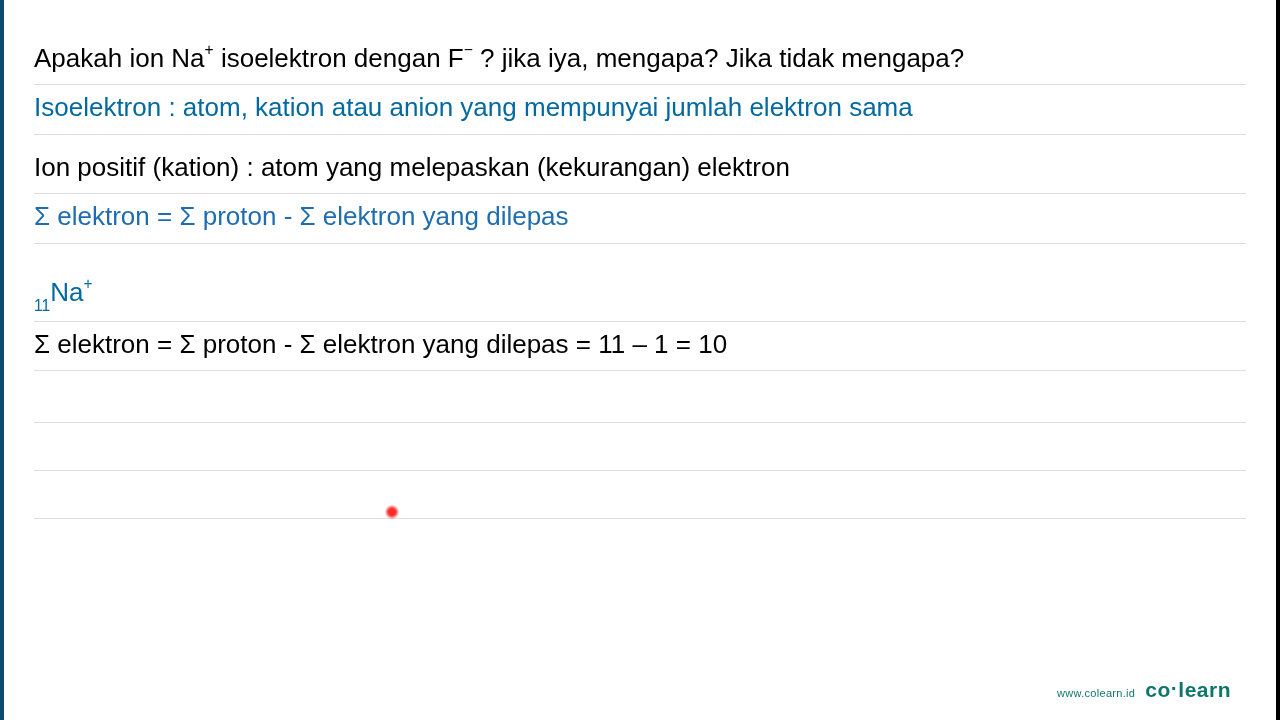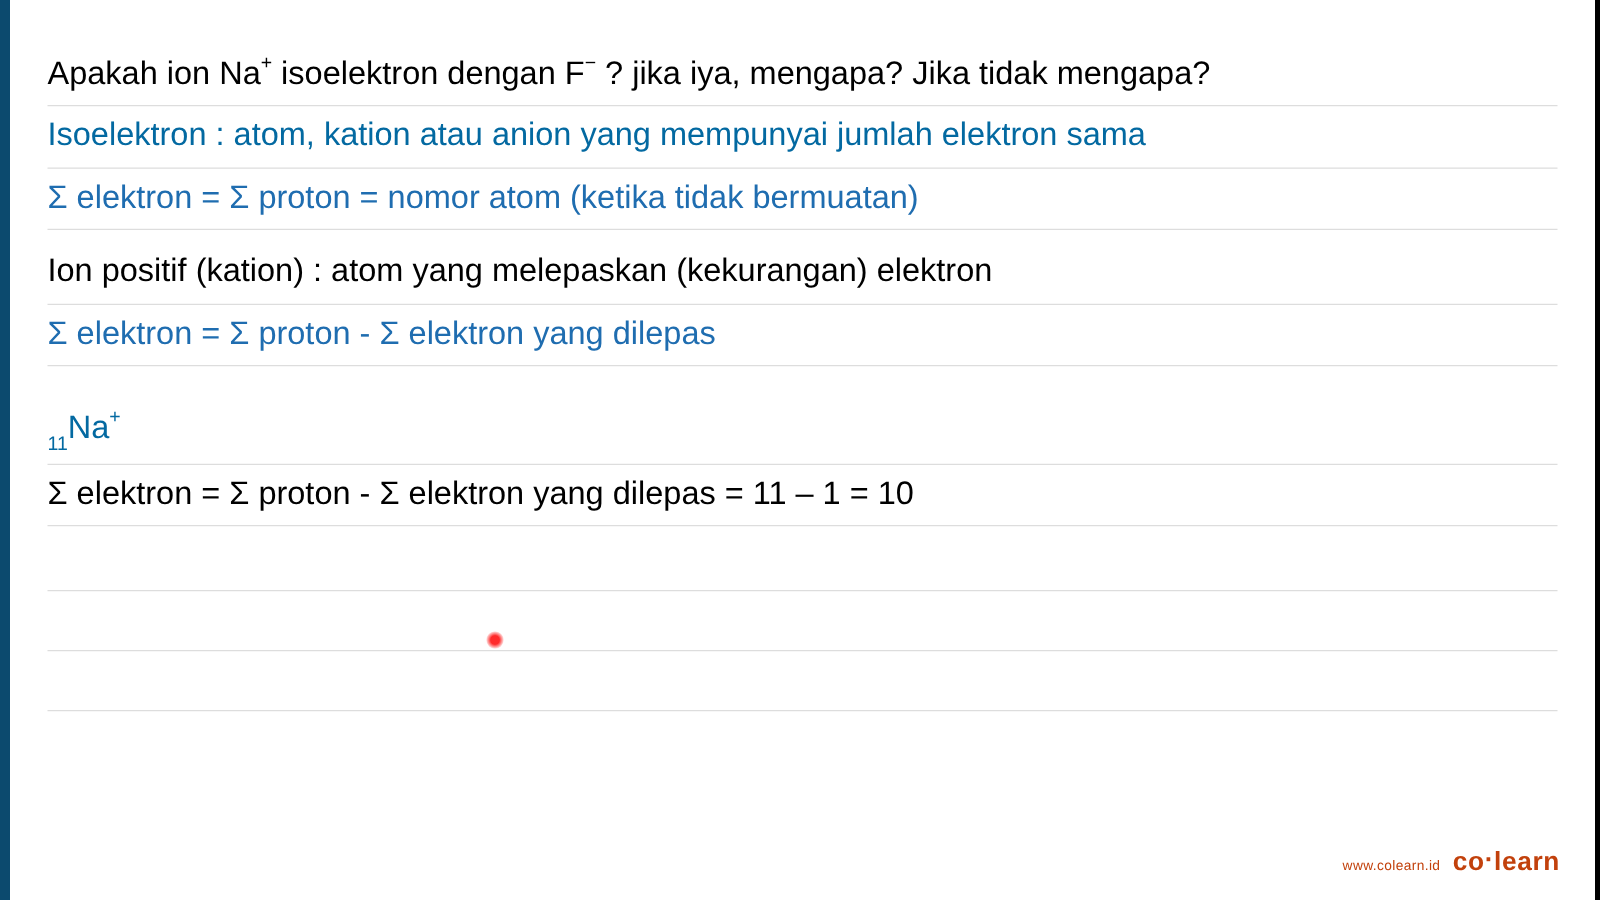--- a/index.html
+++ b/index.html
@@ -1,21 +1,21 @@
 <!DOCTYPE html>
 <html><head>
 <meta charset="utf-8">
 <style>
   * { margin: 0; padding: 0; box-sizing: border-box; }
   html, body { width: 1280px; height: 720px; font-family: Arial, Helvetica, sans-serif; background: #fff; }
   .page {
     position: relative;
     width: 1280px;
     height: 720px;
-    border-left: 8px solid #0c4a6e;
+    border-left: 4px solid #0c4a6e;
     border-right: 4px solid #000;
     padding: 40px 30px 0 30px;
   }
   .line {
     font-size: 26px;
     line-height: 1.4;
     padding-bottom: 8px;
     border-bottom: 1px solid #ddd;
     margin-bottom: 4px;
     color: #222;
@@ -27,25 +27,25 @@
   .sub { font-size: 0.6em; vertical-align: sub; position: relative; bottom: -4px; }
   .spacer { height: 10px; }
   .na-line { padding-top: 6px; margin-top: 24px; }
   .empty-line {
     height: 48px;
     border-bottom: 1px solid #ddd;
   }
   .footer {
     position: absolute;
     bottom: 18px;
-    right: 28px;
+    right: 45px;
     display: flex;
     align-items: baseline;
     gap: 10px;
-    color: #c2410c;
+    color: #0f766e;
   }
   .footer-url { font-size: 11px; letter-spacing: 0.3px; }
   .footer-logo {
     font-size: 21px;
     font-weight: 600;
     letter-spacing: 0.5px;
     text-align: right;
   }
   .footer-logo .dot { position: relative; top: -2px; }
   .laser {
@@ -62,21 +62,20 @@
 <body>
 
 <div class="page">
 
   <div class="line black">
     <span>Apakah ion Na</span><span class="sup">+</span><span> isoelektron dengan F</span><span class="sup">−</span><span>  ? jika iya, mengapa? Jika tidak mengapa?</span>
   </div>
 
   <div class="line red">Isoelektron : atom, kation atau anion yang mempunyai jumlah elektron sama</div>
 
-  <div class="line blue">Σ elektron = Σ proton = nomor atom (ketika tidak bermuatan)</div>
 
   <div class="spacer"></div>
 
   <div class="line black">Ion positif (kation) : atom yang melepaskan (kekurangan) elektron</div>
 
   <div class="line blue">Σ elektron = Σ proton - Σ elektron yang dilepas</div>
 
 
 
   <div class="line red na-line">

